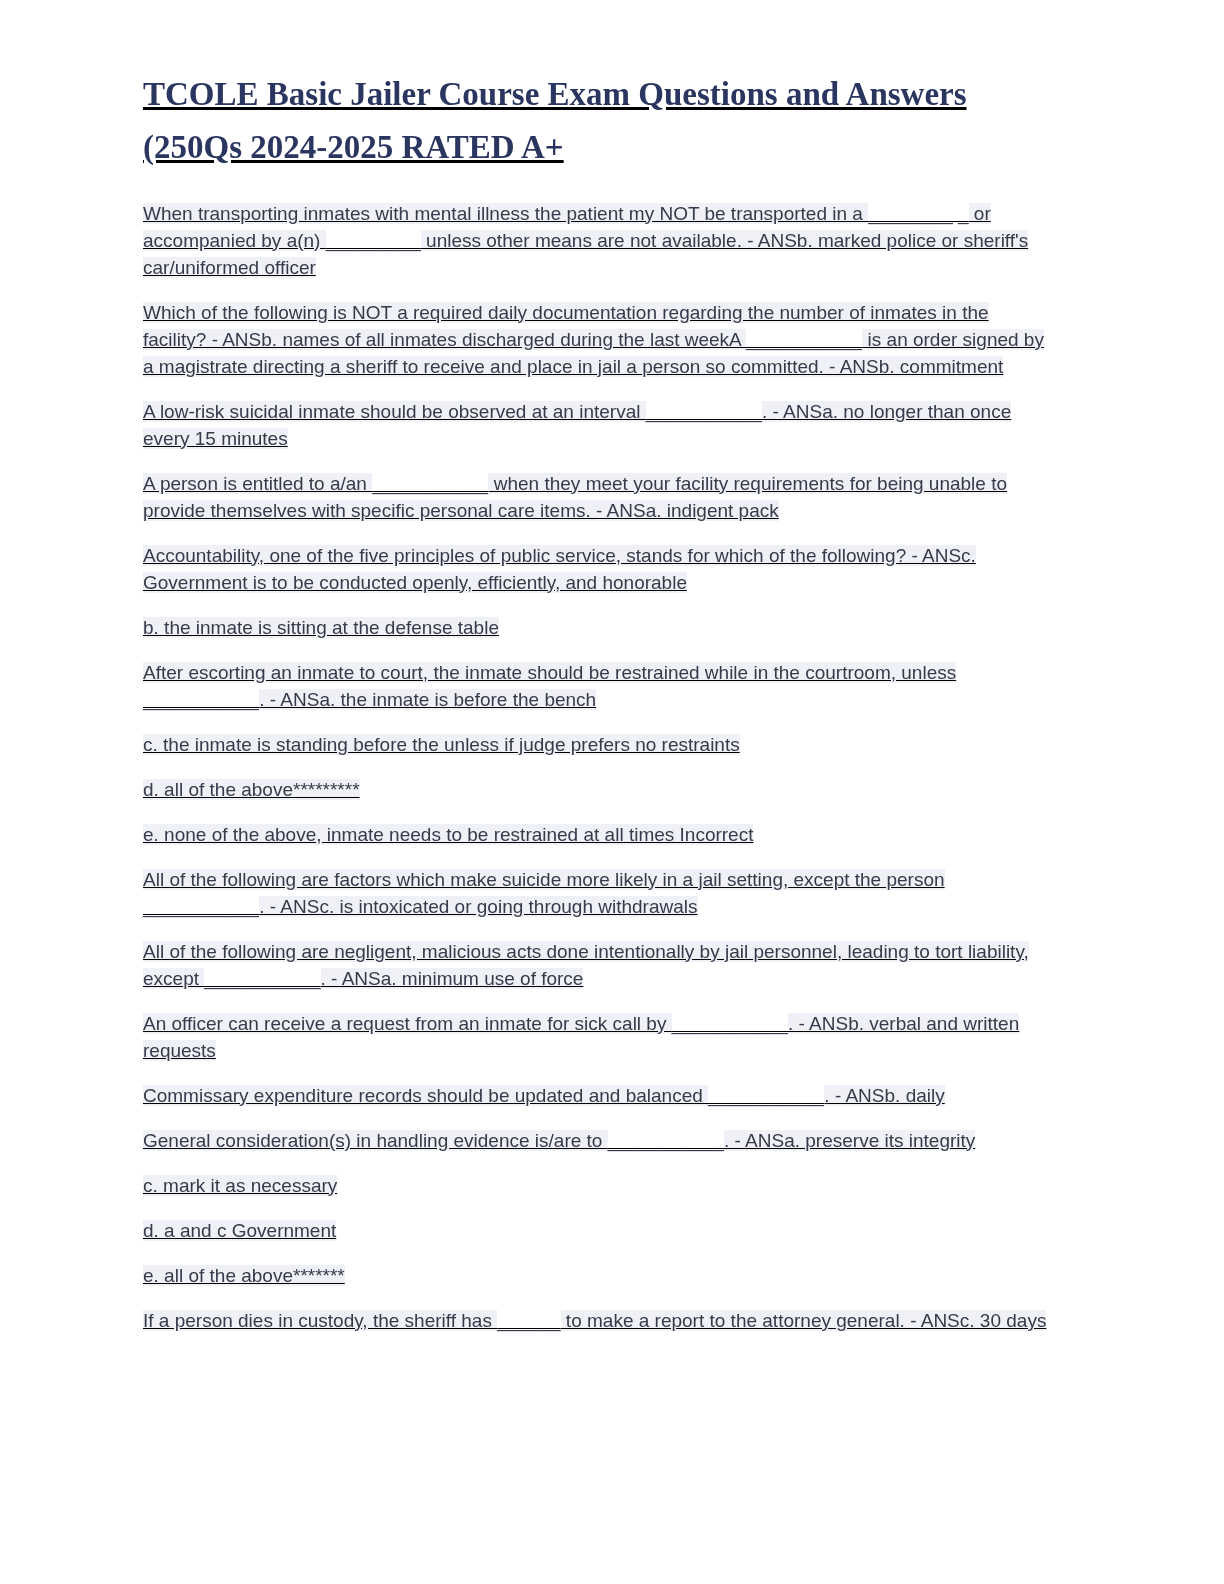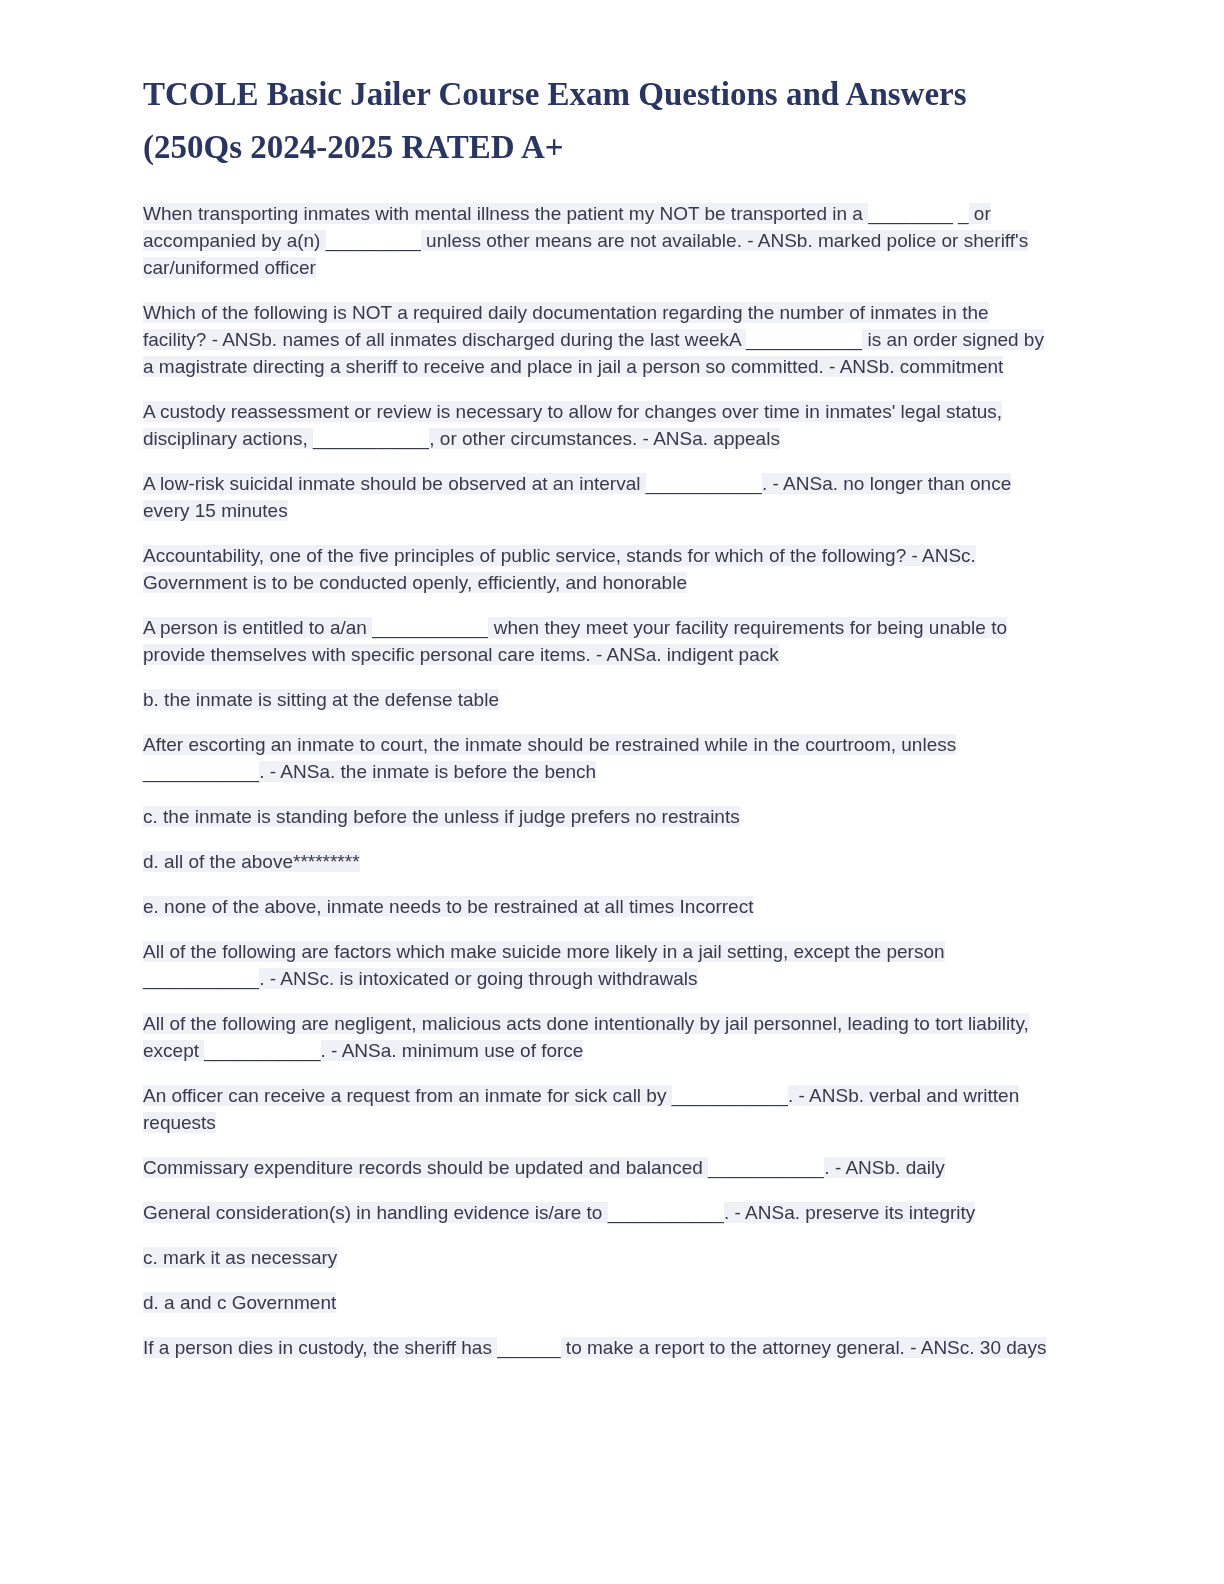--- a/index.html
+++ b/index.html
@@ -8,20 +8,21 @@
     --hl-color:#f0f1f6;
     --bg-color:#ffffff;
   }
   html,body{margin:0;padding:0;background:var(--bg-color);}
   .page{
     width:1197px;
     min-height:1584px;
     box-sizing:border-box;
     padding:68px 141px 60px 143px;
     background:var(--bg-color);
+    text-decoration:underline;
   }
   h1.doc-title{
     font-family:"Liberation Serif", serif;
     font-weight:bold;
     font-size:33px;
     line-height:1.6;
     color:var(--title-color);
     max-width:860px;
     margin:0 0 26px 0;
   }
@@ -41,31 +42,31 @@
   }
 </style>
 </head>
 <body>
 
 <div class="page">
   <h1 class="doc-title">TCOLE Basic Jailer Course Exam Questions and Answers (250Qs 2024-2025 RATED A+</h1>
   <div class="paragraphs">
       <p><span class="hl">When transporting inmates with mental illness the patient my NOT be transported in a </span><span class="blank">________ _</span><span class="hl"> or accompanied by a(n) </span><span class="blank">_________</span><span class="hl"> unless other means are not available. - ANSb. marked police or sheriff's car/uniformed officer</span></p>
       <p><span class="hl">Which of the following is NOT a required daily documentation regarding the number of inmates in the facility? - ANSb. names of all inmates discharged during the last weekA </span><span class="blank">___________</span><span class="hl"> is an order signed by a magistrate directing a sheriff to receive and place in jail a person so committed. - ANSb. commitment</span></p>
-      <p><span class="hl">A custody reassessment or review is necessary to allow for changes over time in inmates' legal status, disciplinary actions, </span><span class="blank">___________</span><span class="hl">, or other circumstances. - ANSa. appeals</span></p>
       <p><span class="hl">A low-risk suicidal inmate should be observed at an interval </span><span class="blank">___________</span><span class="hl">. - ANSa. no longer than once every 15 minutes</span></p>
+      <p><span class="hl">A person is entitled to a/an </span><span class="blank">___________</span><span class="hl"> when they meet your facility requirements for being unable to provide themselves with specific personal care items. - ANSa. indigent pack</span></p>
       <p><span class="hl">Accountability, one of the five principles of public service, stands for which of the following? - ANSc. Government is to be conducted openly, efficiently, and honorable</span></p>
-      <p><span class="hl">A person is entitled to a/an </span><span class="blank">___________</span><span class="hl"> when they meet your facility requirements for being unable to provide themselves with specific personal care items. - ANSa. indigent pack</span></p>
       <p><span class="hl">b. the inmate is sitting at the defense table</span></p>
       <p><span class="hl">After escorting an inmate to court, the inmate should be restrained while in the courtroom, unless </span><span class="blank">___________</span><span class="hl">. - ANSa. the inmate is before the bench</span></p>
       <p><span class="hl">c. the inmate is standing before the unless if judge prefers no restraints</span></p>
       <p><span class="hl">d. all of the above*********</span></p>
       <p><span class="hl">e. none of the above, inmate needs to be restrained at all times Incorrect</span></p>
       <p><span class="hl">All of the following are factors which make suicide more likely in a jail setting, except the person </span><span class="blank">___________</span><span class="hl">. - ANSc. is intoxicated or going through withdrawals</span></p>
       <p><span class="hl">All of the following are negligent, malicious acts done intentionally by jail personnel, leading to tort liability, except </span><span class="blank">___________</span><span class="hl">. - ANSa. minimum use of force</span></p>
       <p><span class="hl">An officer can receive a request from an inmate for sick call by </span><span class="blank">___________</span><span class="hl">. - ANSb. verbal and written requests</span></p>
       <p><span class="hl">Commissary expenditure records should be updated and balanced </span><span class="blank">___________</span><span class="hl">. - ANSb. daily</span></p>
       <p><span class="hl">General consideration(s) in handling evidence is/are to </span><span class="blank">___________</span><span class="hl">. - ANSa. preserve its integrity</span></p>
       <p><span class="hl">c. mark it as necessary</span></p>
       <p><span class="hl">d. a and c Government</span></p>
+      <p><span class="hl">e. all of the above*******</span></p>
       <p><span class="hl">If a person dies in custody, the sheriff has </span><span class="blank">______</span><span class="hl"> to make a report to the attorney general. - ANSc. 30 days</span></p>
     </div>
 </div>
 
 </body></html>

